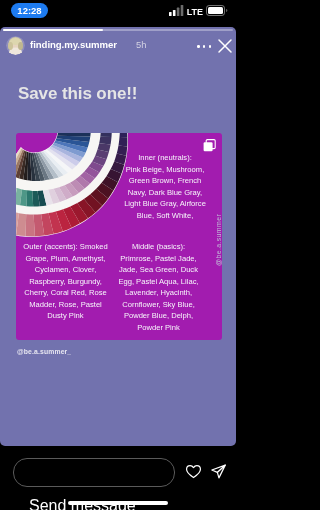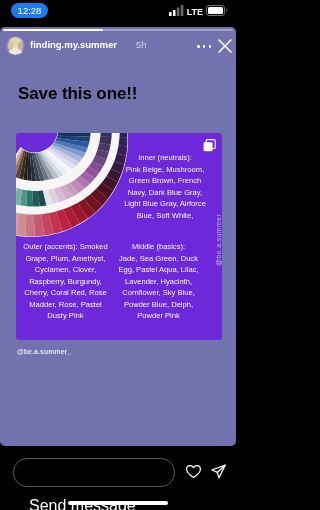--- a/index.html
+++ b/index.html
@@ -3,46 +3,46 @@
 <meta charset="utf-8">
 <style>
   html,body{margin:0;padding:0;background:#000;}
   body{width:236px;height:510px;overflow:hidden;
        font-family:"Liberation Sans",sans-serif;-webkit-font-smoothing:antialiased;}
   .phone{position:relative;width:236px;height:510px;background:#000;overflow:hidden;}
 
   
   .statusbar{position:absolute;left:0;top:0;width:236px;height:27px;background:#000;z-index:9;}
   .clock{position:absolute;left:11px;top:3px;width:37px;height:15px;border-radius:8px;
-         background:#1d7bf0;color:#fff;font-size:9.5px;font-weight:400;
+         background:#1d7bf0;color:#fff;font-size:9.5px;font-weight:700;
          display:flex;align-items:center;justify-content:center;}
   .sbright{position:absolute;right:8px;top:5px;display:flex;align-items:flex-end;gap:3px;height:11px;}
   .lte{font-size:9px;font-weight:600;color:#fff;line-height:9px;position:relative;top:1px;margin-top:48px;}
 
   
   .story{position:absolute;left:0;top:27px;width:236px;height:419px;background:#7272ae;
          border-radius:5px;overflow:hidden;}
 
   .pbar{position:absolute;left:3px;top:2.2px;width:230px;height:1.8px;border-radius:1px;
         background:rgba(255,255,255,.32);}
   .pbar i{position:absolute;left:0;top:0;height:100%;width:43.5%;border-radius:1px;background:#fff;display:block;}
 
   .header{position:absolute;left:0;top:7px;width:236px;height:26px;padding-left:12px;}
   .avatar{position:absolute;left:6px;top:2px;width:19px;height:19px;border-radius:50%;overflow:hidden;}
   .uname{position:absolute;left:30px;top:4.5px;font-size:9.6px;font-weight:700;color:#fff;letter-spacing:-.05px;}
   .tago{position:absolute;left:136px;top:4.5px;font-size:9.4px;color:#d3d2e3;font-weight:400;}
   .dots{position:absolute;left:197px;top:11px;display:flex;gap:3.3px;align-items:center;}
   .dots i{width:2.6px;height:2.6px;border-radius:50%;background:#fff;display:block;}
   .closeb{position:absolute;left:217px;top:4px;width:16px;height:16px;}
 
-  .headline{position:absolute;left:18px;top:58px;font-size:17px;font-weight:700;color:#000000;
+  .headline{position:absolute;left:18px;top:58px;font-size:17px;font-weight:700;color:#e5e5e5;
             letter-spacing:-.1px;line-height:17px;}
 
   
-  .card{position:absolute;left:16px;top:106px;width:206px;height:207px;background:#6d28d9;
+  .card{position:absolute;left:16px;top:106px;width:206px;height:207px;background:#a21caf;
         border-radius:3px;overflow:hidden;}
   .fanwrap{position:absolute;left:0;top:0;width:206px;height:207px;}
   .carousel{position:absolute;right:6px;top:5px;width:13px;height:13px;}
 
   .blk{position:absolute;color:#f7f7fb;font-size:7.6px;line-height:11.5px;text-align:center;
        font-weight:400;letter-spacing:0;}
   .blk-inner{left:99px;top:19px;width:100px;}
   .blk-outer{left:0px;top:108px;width:99px;}
   .blk-middle{left:96px;top:108px;width:93px;}
 
@@ -212,20 +212,21 @@
         <div>Outer (accents): Smoked</div>
         <div>Grape, Plum, Amethyst,</div>
         <div>Cyclamen, Clover,</div>
         <div>Raspberry, Burgundy,</div>
         <div>Cherry, Coral Red, Rose</div>
         <div>Madder, Rose, Pastel</div>
         <div>Dusty Pink</div>
       </div>
       <div class="blk blk-middle">
         <div>Middle (basics):</div>
+        <div>Primrose, Pastel Jade,</div>
         <div>Jade, Sea Green, Duck</div>
         <div>Egg, Pastel Aqua, Lilac,</div>
         <div>Lavender, Hyacinth,</div>
         <div>Cornflower, Sky Blue,</div>
         <div>Powder Blue, Delph,</div>
         <div>Powder Pink</div>
       </div>
       <div class="wmark">@be.a.summer_</div>
       <div class="carousel">
         <svg width="13" height="13" viewBox="0 0 13 13">

